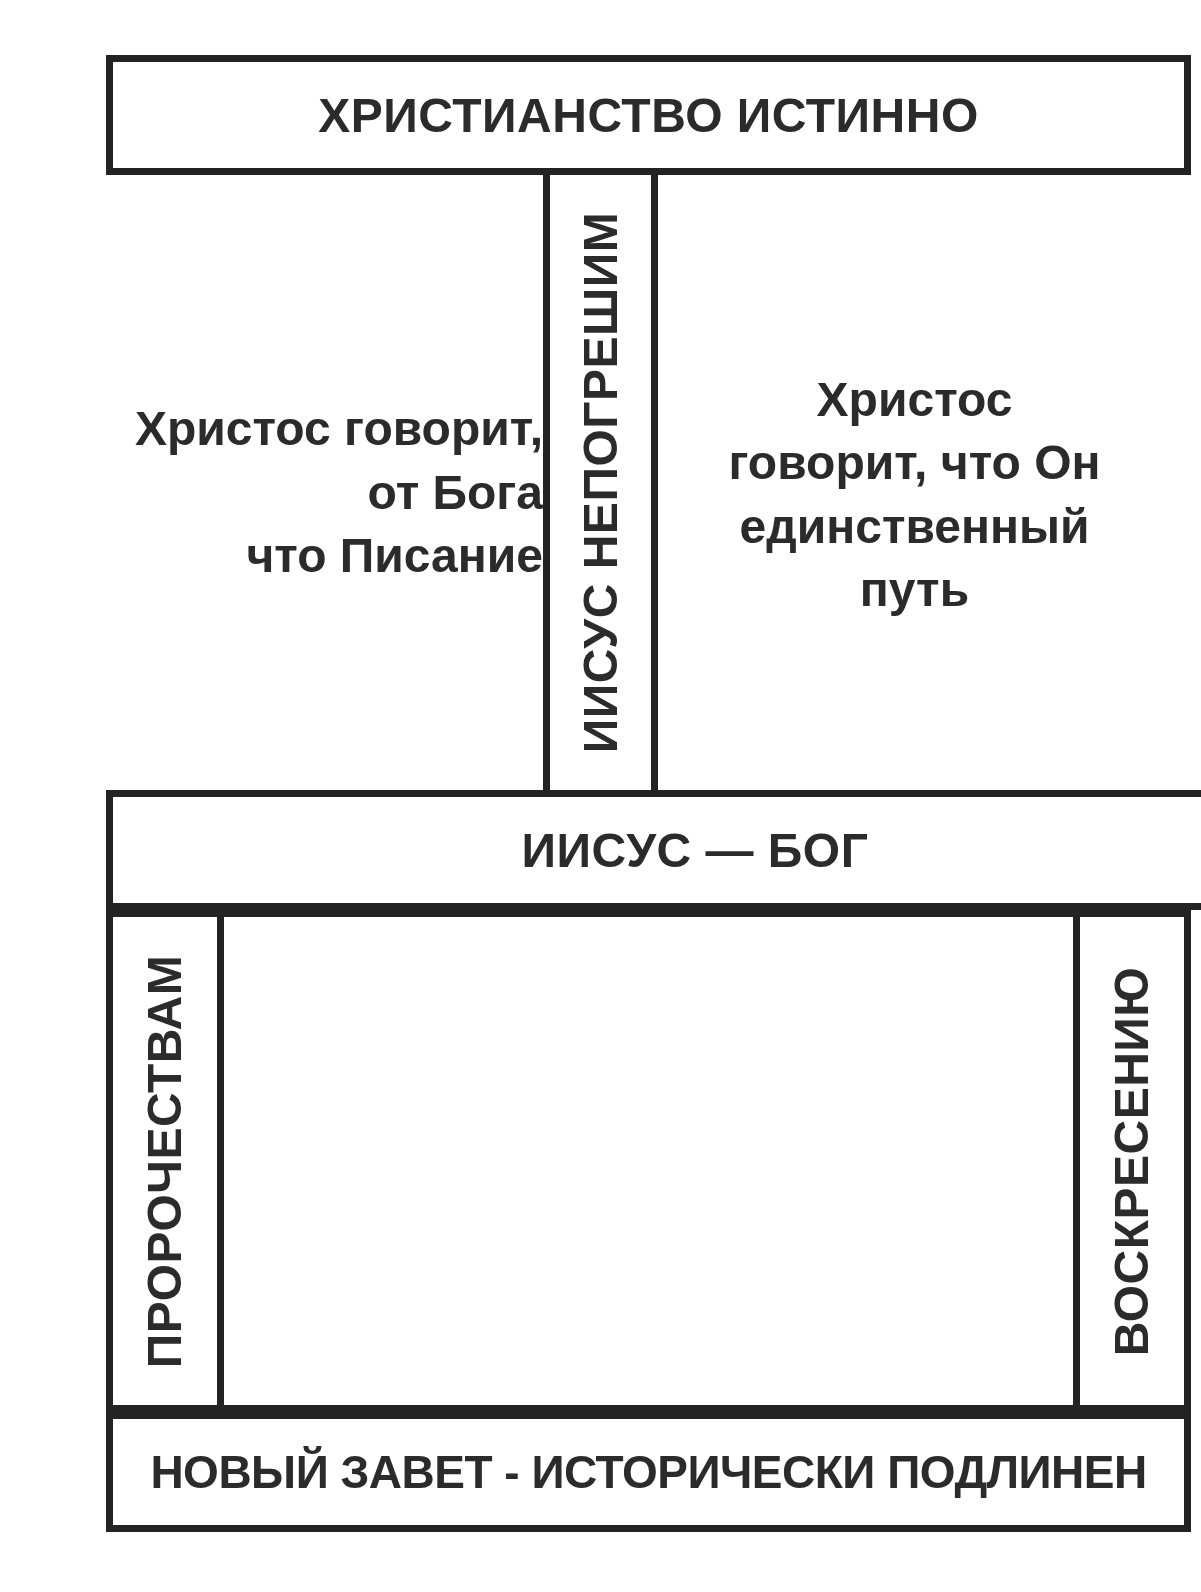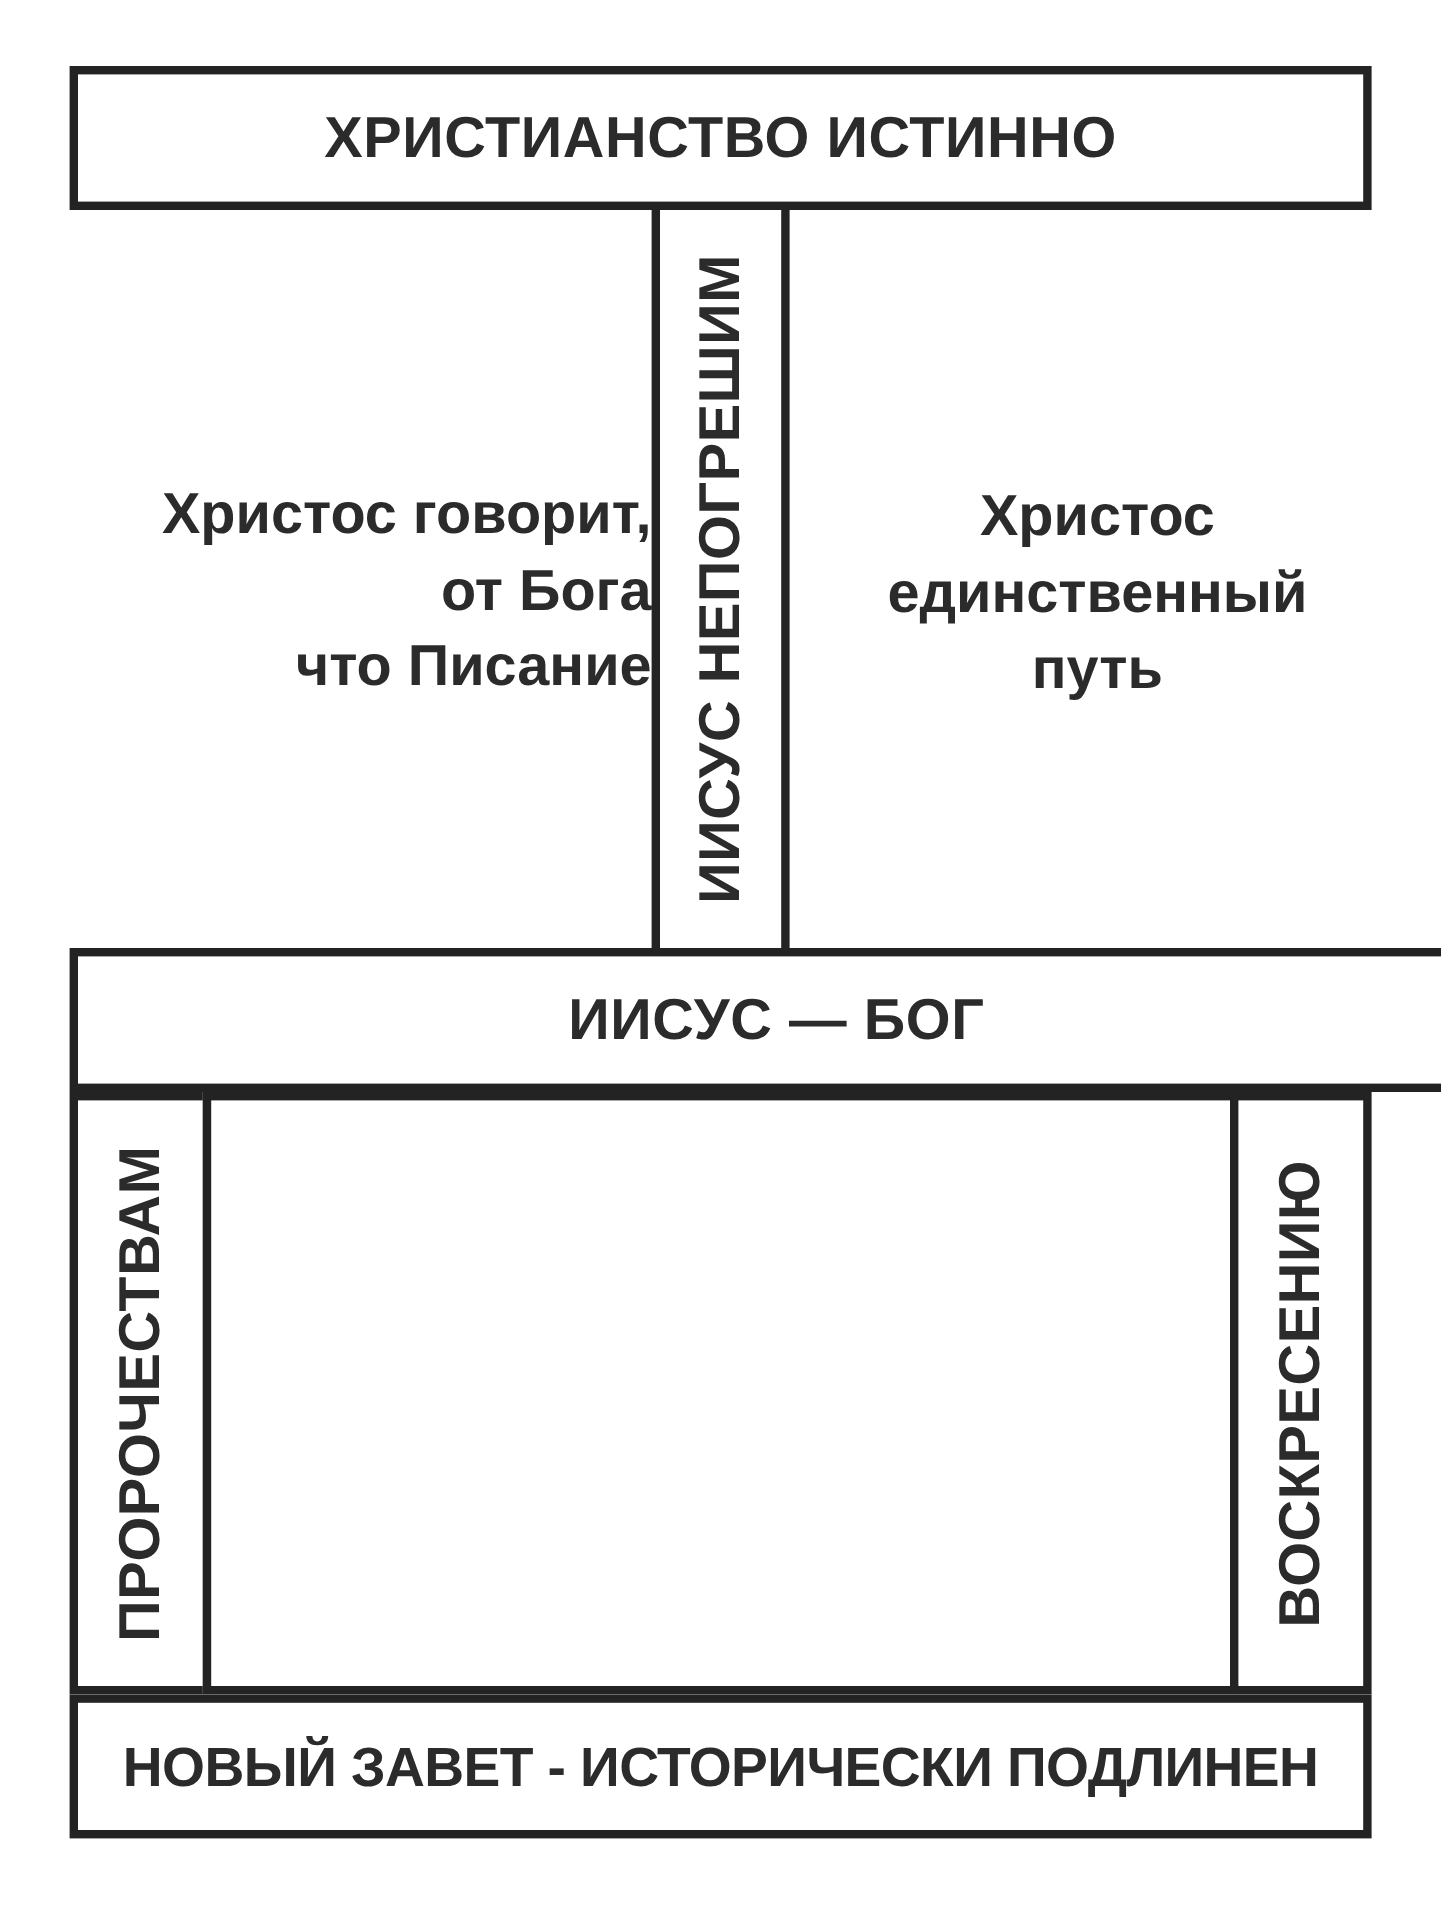--- a/index.html
+++ b/index.html
@@ -18,20 +18,21 @@
   }
   .box {
     position: absolute;
     box-sizing: border-box;
     border: 7px solid var(--stroke, #232323);
     background: #ffffff;
     display: flex;
     align-items: center;
     justify-content: center;
     z-index: 2;
+    margin-left: 48px;
   }
   .box-label {
     font-size: 48px;
     font-weight: 600;
     letter-spacing: 0.5px;
     white-space: nowrap;
     text-align: center;
   }
   .bottom-box .box-label {
     font-size: 46px;
@@ -94,20 +95,21 @@
   </div>
 
   <div class="note left-note">
     <div class="note-line">Христос говорит,</div>
     <div class="note-line">от Бога</div>
     <div class="note-line">что Писание</div>
   </div>
 
   <div class="note right-note">
     <div class="note-line">Христос</div>
+    <div class="note-line">говорит, что Он</div>
     <div class="note-line">единственный</div>
     <div class="note-line">путь</div>
   </div>
 
   <div class="box middle-box">
     <span class="box-label">ИИСУС — БОГ</span>
   </div>
 
   <div class="box left-vbox">
     <span class="rot">ПРОРОЧЕСТВАМ</span>

